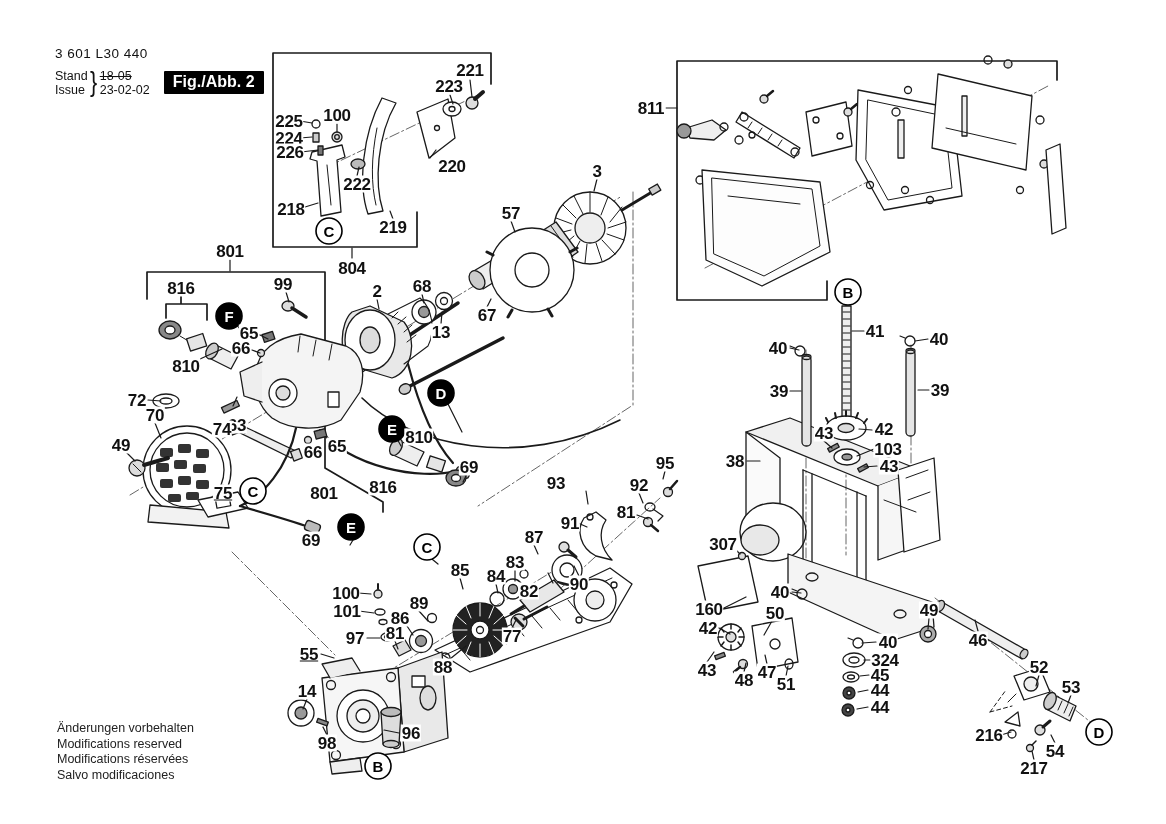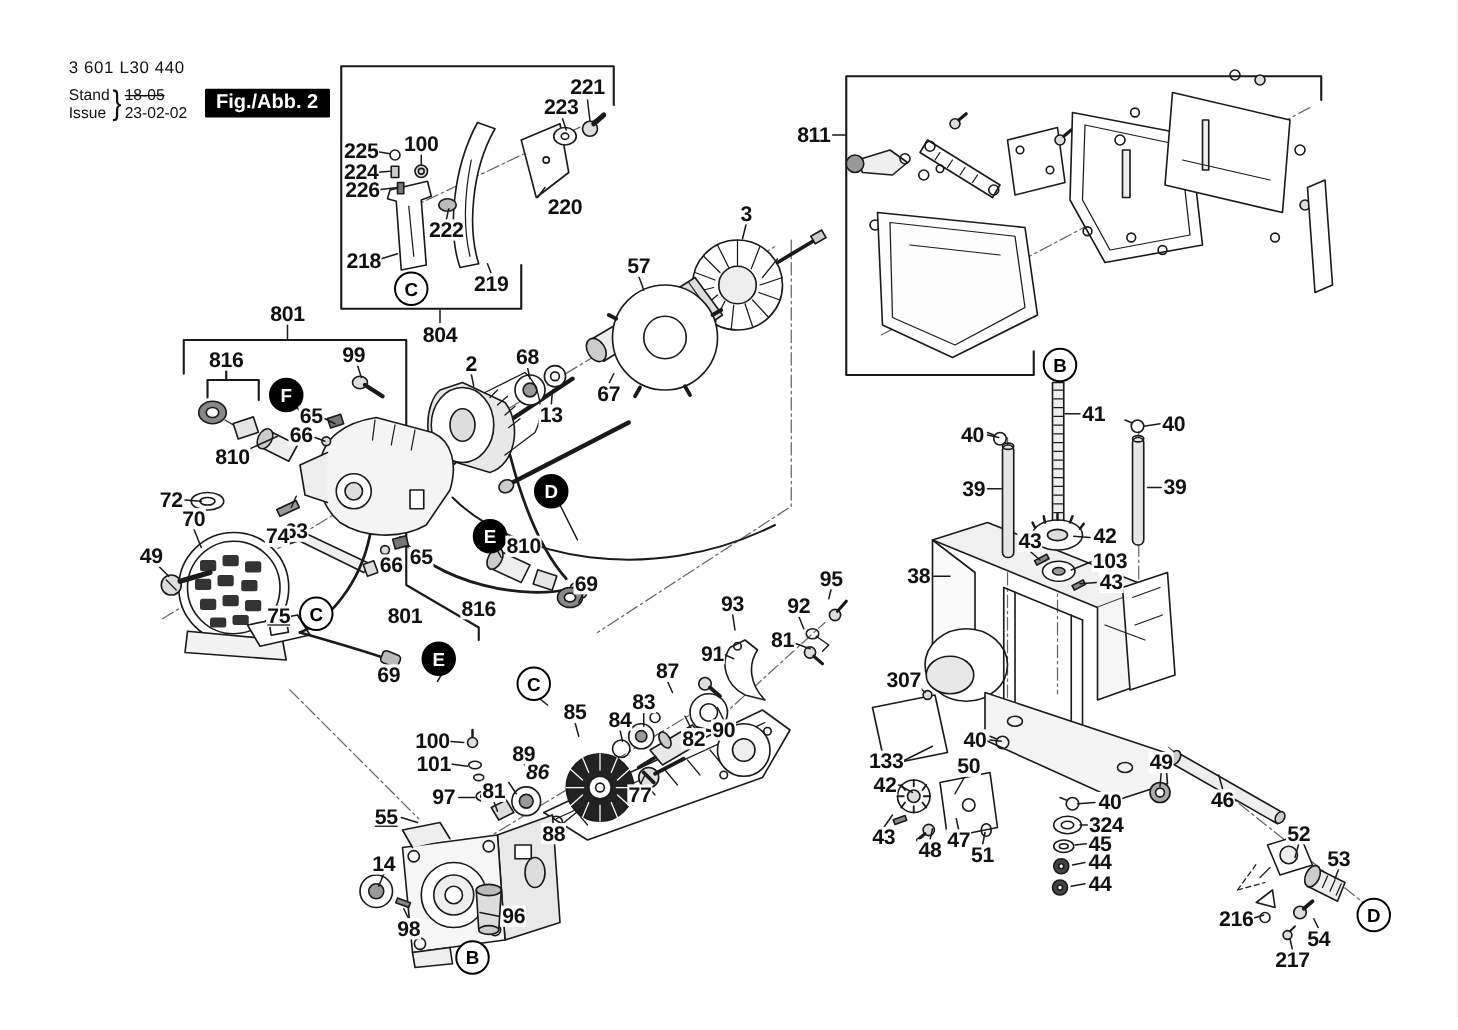--- a/index.html
+++ b/index.html
@@ -529,20 +529,26 @@
       </div>
       <div class="brace">}</div>
       <div class="dates">
         <div class="old-date">18-05</div>
         <div>23-02-02</div>
       </div>
       <div class="fig-box">Fig./Abb. 2</div>
     </div>
   </div>
 
+  <div class="footer">
+    <div>Änderungen vorbehalten</div>
+    <div>Modifications reserved</div>
+    <div>Modifications réservées</div>
+    <div>Salvo modificaciones</div>
+  </div>
 
   <div id="callout-layer">
       <div class="callout" style="left: 470px; top: 70px;">221</div>
       <div class="callout" style="left: 449px; top: 86px;">223</div>
       <div class="callout" style="left: 289px; top: 121px;">225</div>
       <div class="callout" style="left: 337px; top: 115px;">100</div>
       <div class="callout" style="left: 289px; top: 138px;">224</div>
       <div class="callout" style="left: 290px; top: 152px;">226</div>
       <div class="callout" style="left: 357px; top: 184px;">222</div>
       <div class="callout" style="left: 452px; top: 166px;">220</div>
@@ -579,44 +585,44 @@
       <div class="callout" style="left: 778px; top: 348px;">40</div>
       <div class="callout" style="left: 939px; top: 339px;">40</div>
       <div class="callout" style="left: 779px; top: 391px;">39</div>
       <div class="callout" style="left: 940px; top: 390px;">39</div>
       <div class="callout" style="left: 735px; top: 461px;">38</div>
       <div class="callout" style="left: 824px; top: 433px;">43</div>
       <div class="callout" style="left: 884px; top: 429px;">42</div>
       <div class="callout" style="left: 888px; top: 449px;">103</div>
       <div class="callout" style="left: 889px; top: 466px;">43</div>
       <div class="callout" style="left: 665px; top: 463px;">95</div>
-      <div class="callout" style="left: 586px; top: 483px;">93</div>
+      <div class="callout" style="left: 556px; top: 483px;">93</div>
       <div class="callout" style="left: 639px; top: 485px;">92</div>
       <div class="callout" style="left: 626px; top: 512px;">81</div>
       <div class="callout" style="left: 570px; top: 523px;">91</div>
       <div class="callout" style="left: 534px; top: 537px;">87</div>
       <div class="callout" style="left: 515px; top: 562px;">83</div>
       <div class="callout" style="left: 496px; top: 576px;">84</div>
       <div class="callout" style="left: 579px; top: 584px;">90</div>
-      <div class="callout" style="left: 555px; top: 591px;">82</div>
+      <div class="callout" style="left: 529px; top: 591px;">82</div>
       <div class="callout" style="left: 460px; top: 570px;">85</div>
       <div class="callout" style="left: 346px; top: 593px;">100</div>
       <div class="callout" style="left: 347px; top: 611px;">101</div>
       <div class="callout" style="left: 355px; top: 638px;">97</div>
       <div class="callout" style="left: 395px; top: 633px;">81</div>
-      <div class="callout" style="left: 430px; top: 618px; font-style: italic;">86</div>
+      <div class="callout" style="left: 400px; top: 618px;">86</div>
       <div class="callout" style="left: 419px; top: 603px;">89</div>
       <div class="callout" style="left: 443px; top: 667px;">88</div>
       <div class="callout" style="left: 309px; top: 654px; text-decoration: underline;">55</div>
       <div class="callout" style="left: 307px; top: 691px;">14</div>
       <div class="callout" style="left: 327px; top: 743px;">98</div>
       <div class="callout" style="left: 411px; top: 733px;">96</div>
       <div class="callout" style="left: 512px; top: 636px;">77</div>
       <div class="callout" style="left: 723px; top: 544px;">307</div>
-      <div class="callout" style="left: 709px; top: 609px;">133</div>
+      <div class="callout" style="left: 709px; top: 609px;">160</div>
       <div class="callout" style="left: 780px; top: 592px;">40</div>
       <div class="callout" style="left: 775px; top: 613px;">50</div>
       <div class="callout" style="left: 708px; top: 628px;">42</div>
       <div class="callout" style="left: 707px; top: 670px;">43</div>
       <div class="callout" style="left: 744px; top: 680px;">48</div>
       <div class="callout" style="left: 767px; top: 672px;">47</div>
       <div class="callout" style="left: 786px; top: 684px;">51</div>
       <div class="callout" style="left: 929px; top: 610px;">49</div>
       <div class="callout" style="left: 888px; top: 642px;">40</div>
       <div class="callout" style="left: 885px; top: 660px;">324</div>

